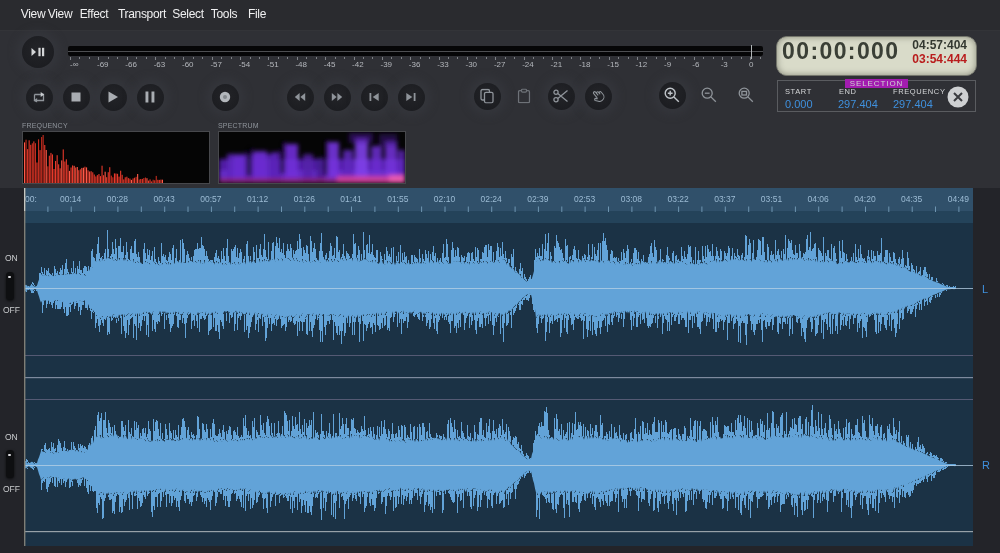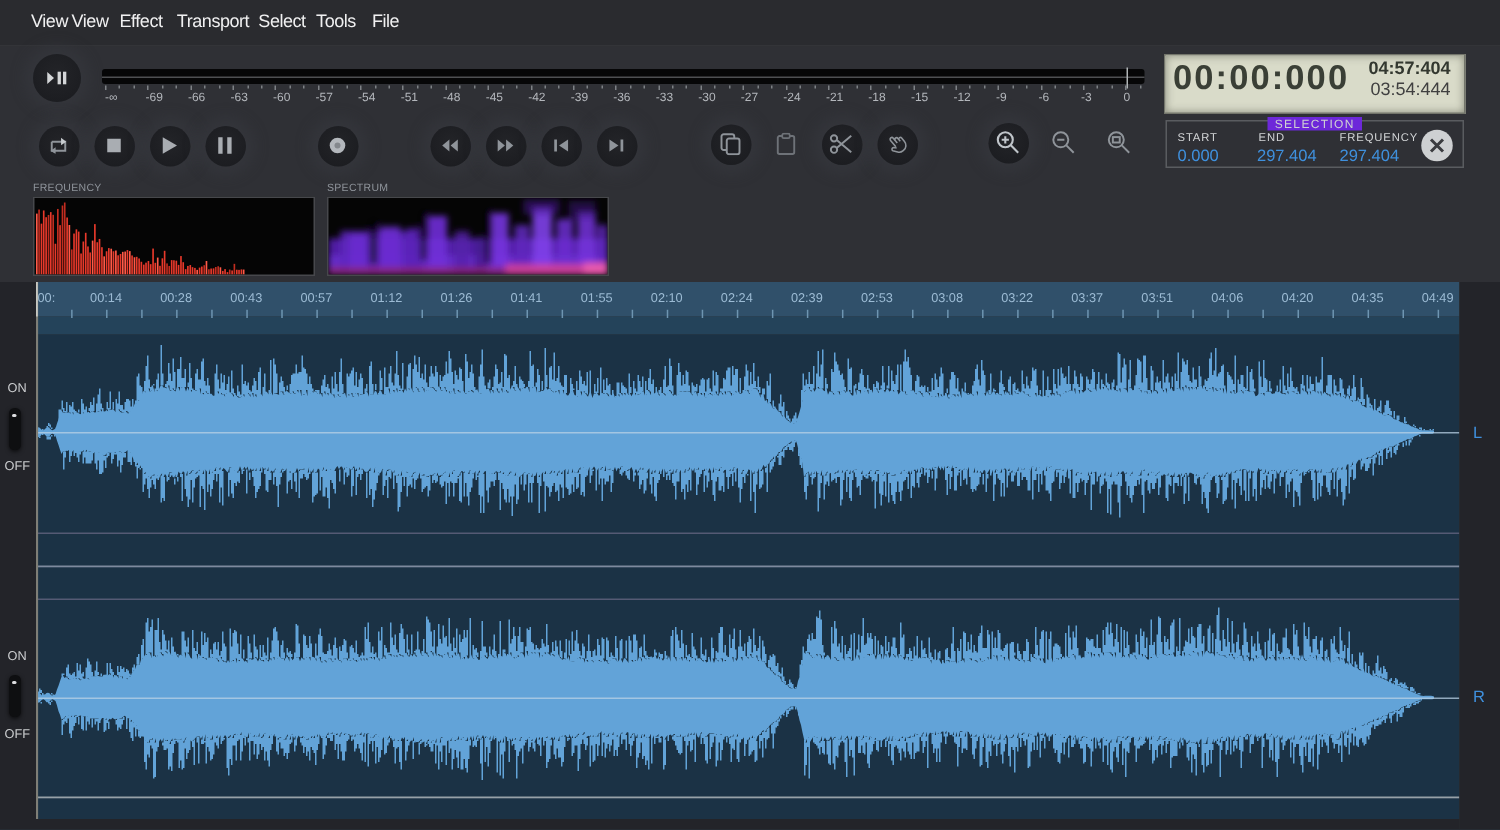--- a/index.html
+++ b/index.html
@@ -12,28 +12,28 @@
 .btn svg{position:absolute;left:50%;top:50%;transform:translate(-50%,-50%)}
 .flat{position:absolute;width:34px;height:34px}
 .flat svg{position:absolute;left:50%;top:50%;transform:translate(-50%,-50%)}
 #slider{position:absolute;left:68px;top:46px;width:695px;height:10px;background:#060607;border-radius:2px}
 #slider .mid{position:absolute;left:0;top:4.6px;width:100%;height:1px;background:#4e4f52}
 #slider .handle{position:absolute;left:683px;top:-1px;width:1.4px;height:13.5px;background:#b0b4b6}
 .dbt{position:absolute;top:56.5px;width:1px;background:#7e8186}
 .dbl{position:absolute;top:60px;width:0;color:#b4b7bc;font-size:8px;text-align:center}
 .dbl{transform:translateX(-50%);display:inline-block}
 #tc{position:absolute;left:776px;top:36px;width:201px;height:40px;background:#d9dbc9;
-border:1px solid #73756b;border-radius:0;box-shadow:inset 0 0 6px rgba(60,62,50,0.5)}
+border:1px solid #73756b;border-radius:11px;box-shadow:inset 0 0 6px rgba(60,62,50,0.5)}
 #tc .big{position:absolute;left:5px;top:1px;font-size:23px;font-weight:bold;color:#3a3f36;letter-spacing:1.4px}
 #tc .s1{position:absolute;right:9px;top:1px;font-size:12px;font-weight:bold;color:#333830}
-#tc .s2{position:absolute;right:9px;top:15px;font-size:12px;font-weight:normal;color:#404040}
+#tc .s2{position:absolute;right:9px;top:15px;font-size:12px;font-weight:bold;color:#b91c1c}
 #sel{position:absolute;left:777px;top:80px;width:199px;height:32px;
 border:1px solid #5a5c60}
 #sel .leg{position:absolute;left:0;top:-6px;width:100%;text-align:center;height:11px;line-height:11px}
-#sel .leg span{background:#6d28d9;padding:0 5px;color:#cfd1d3;font-size:8px;letter-spacing:0.9px}
+#sel .leg span{background:#a21caf;padding:0 5px;color:#cfd1d3;font-size:8px;letter-spacing:0.9px}
 .sl{position:absolute;color:#d4d6d8;font-size:7.5px;letter-spacing:0.6px}
 .sv{position:absolute;color:#3f90dd;font-size:11px}
 .plab{position:absolute;color:#8f949b;font-size:7px;letter-spacing:0.2px}
 .panel{position:absolute;background:#050505;border:1px solid #47484c}
 #lstrip{position:absolute;left:0;top:188px;width:24px;height:365px;background:#232429}
 #rstrip{position:absolute;left:973px;top:188px;width:27px;height:365px;background:#232429}
 #bstrip{position:absolute;left:24px;top:546px;width:949px;height:7px;background:#232429}
 .onoff{position:absolute;color:#cbcdcf;font-size:8.5px}
 .togg{position:absolute;left:5.5px;width:8px;height:28px;background:#0e0f11;border-radius:3.5px;box-shadow:0 1px 3px rgba(0,0,0,0.7)}
 .togg .dot{position:absolute;left:2.9px;top:3.8px;width:2.2px;height:2.2px;border-radius:50%;background:#dcdde0}

